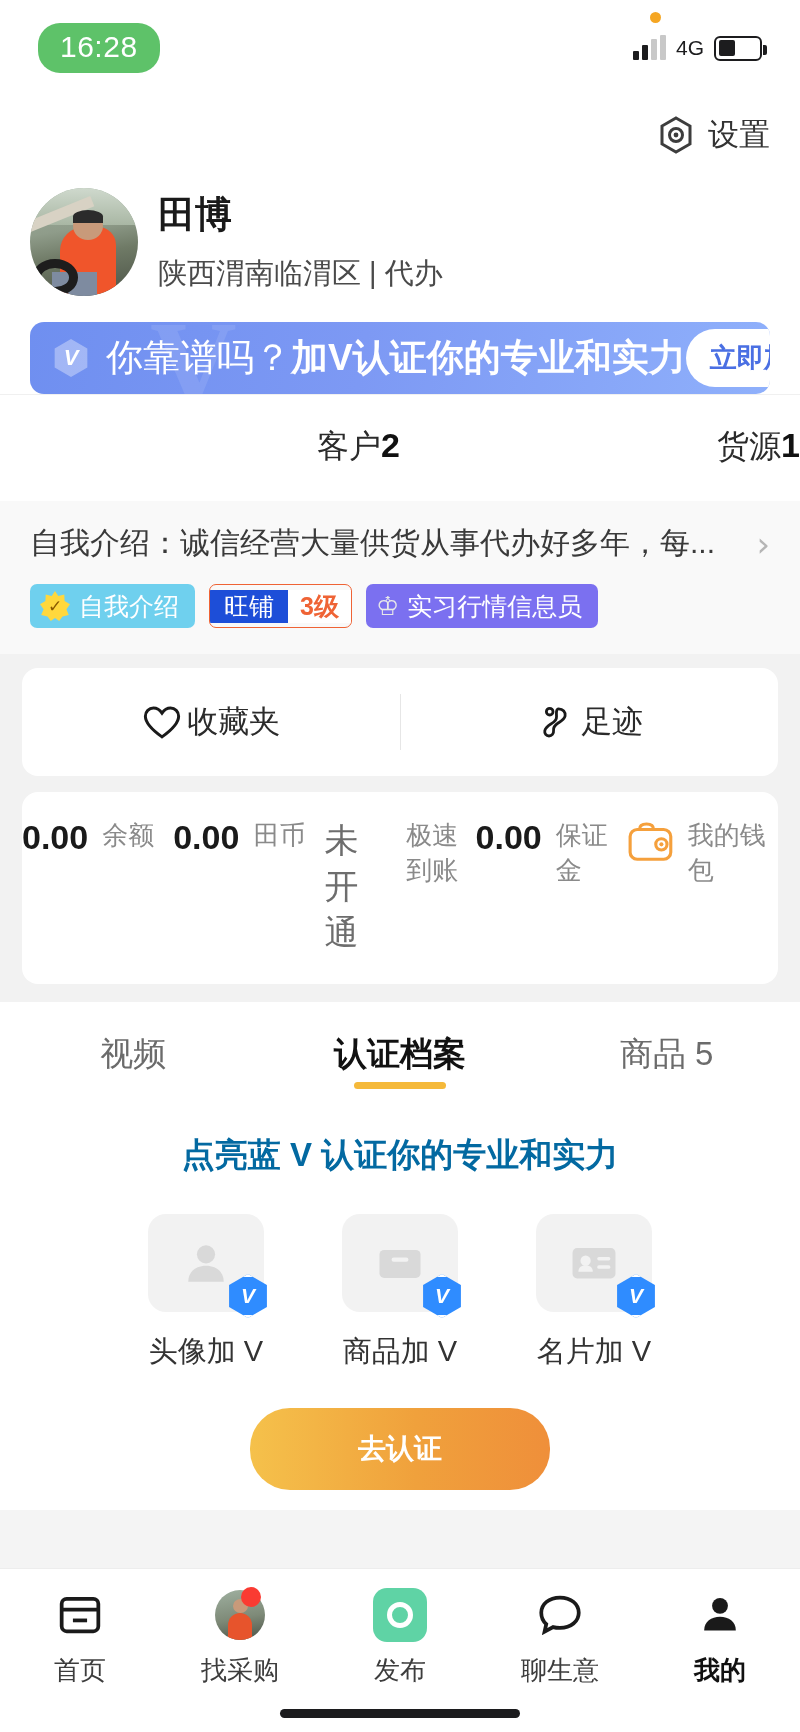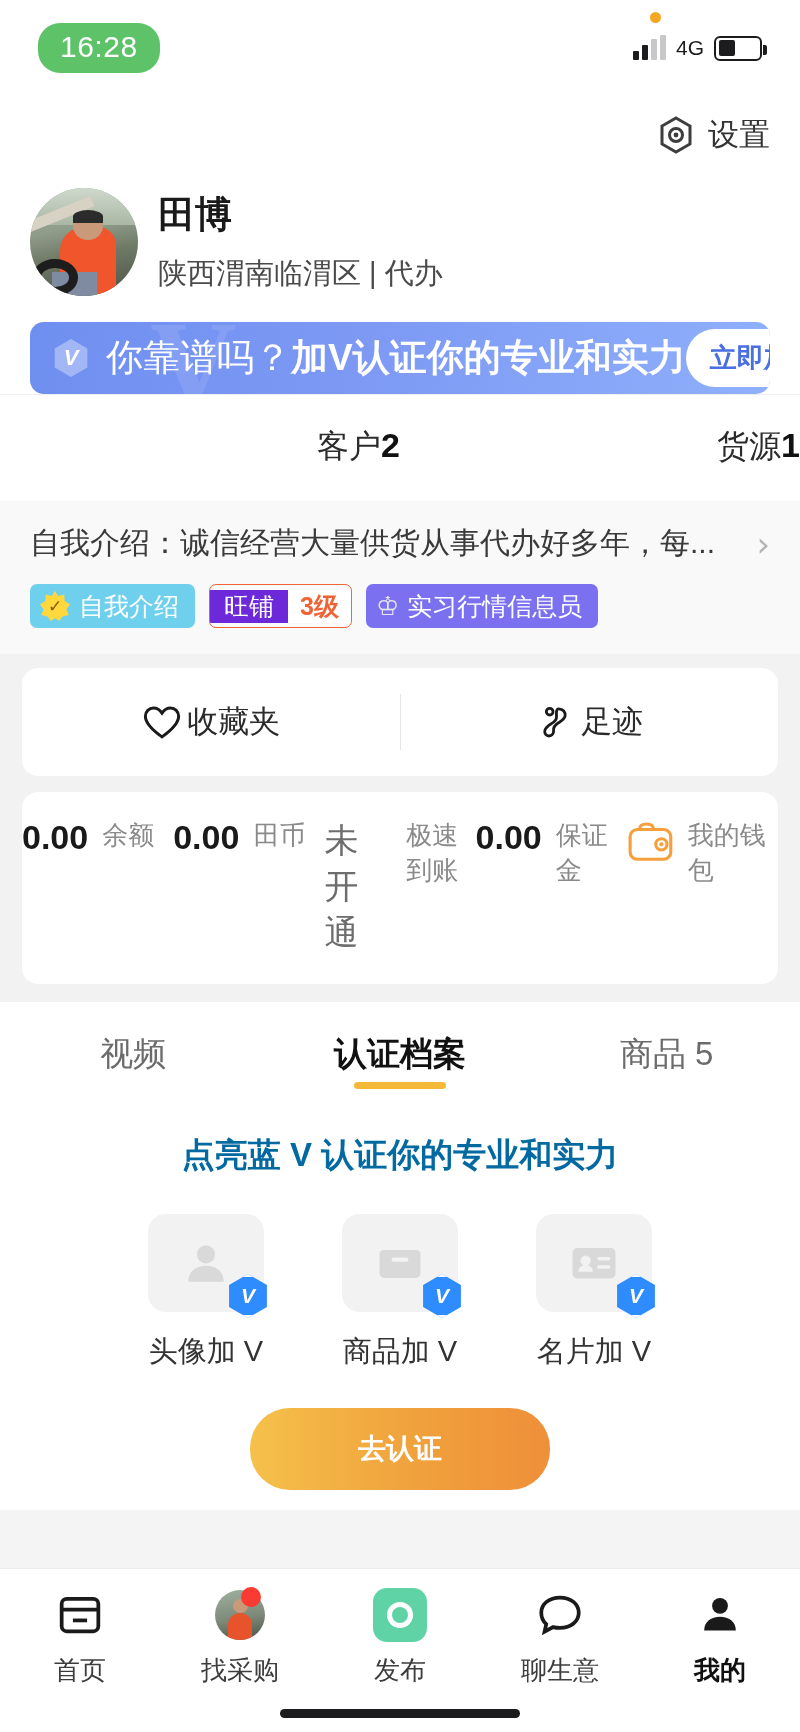--- a/index.html
+++ b/index.html
@@ -116,21 +116,21 @@
   .tags { display: flex; gap: 14px; padding: 20px 0 26px; }
   .tag { display: flex; align-items: center; border-radius: 7px; height: 44px; font-size: 25px; }
   .tag-real { background: #6fd0ee; color: #fff; padding: 0 16px 0 10px; gap: 9px; }
   .star {
     width: 30px; height: 30px; background: #ffd83d;
     clip-path: polygon(50% 0%,61% 17%,81% 12%,82% 33%,100% 44%,88% 61%,96% 80%,75% 85%,64% 100%,50% 90%,36% 100%,25% 85%,4% 80%,12% 61%,0% 44%,18% 33%,19% 12%,39% 17%);
     display:flex; align-items:center; justify-content:center;
     color:#8a5a00; font-size:17px; font-weight:700;
   }
   .tag-shop { border: 1.5px solid #ef6335; border-radius: 7px; overflow: hidden; display: flex; }
-  .tag-shop .l { background: #6d28d9; color: #fff; padding: 0 14px; display: flex; align-items: center; text-align: right; }
+  .tag-shop .l { background: #1d4ed8; color: #fff; padding: 0 14px; display: flex; align-items: center; text-align: right; }
   .tag-shop .r { background: #fff; color: #ef6335; padding: 0 12px; display: flex; align-items: center; font-weight: 700; }
   .tag-info { background: #7b70f0; color: #fff; padding: 0 16px 0 10px; gap: 8px; }
   .crown { font-size: 26px; color: #e8e8e8; }
 
   
   .cards { background: #f2f2f2; padding: 14px 22px 18px; }
   .card { background: #fff; border-radius: 16px; }
   .card.fav { display: flex; align-items: center; height: 108px; margin-bottom: 16px; }
   .fav-item { flex: 1; display: flex; align-items: flex-end; justify-content: center; gap: 4px; }
   .fav-label { font-size: 31px; color: #2b2b2b; }

